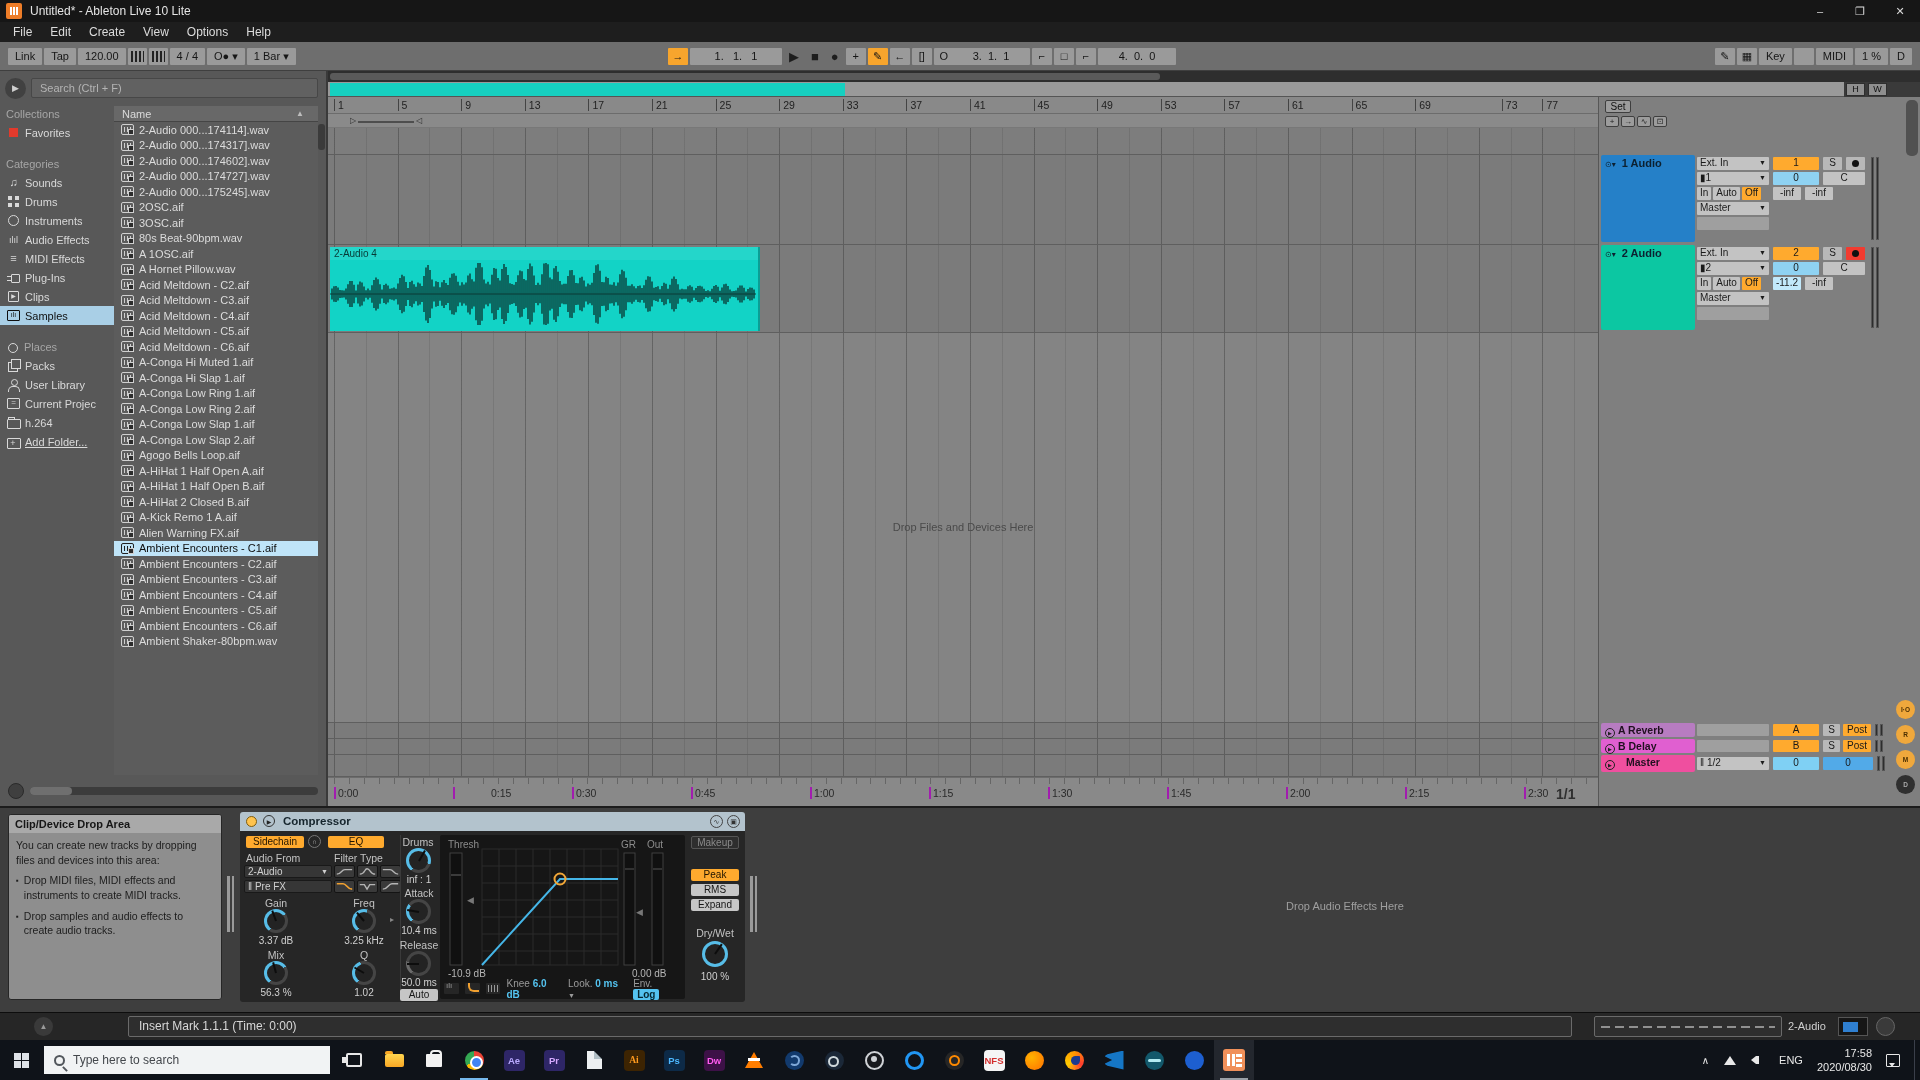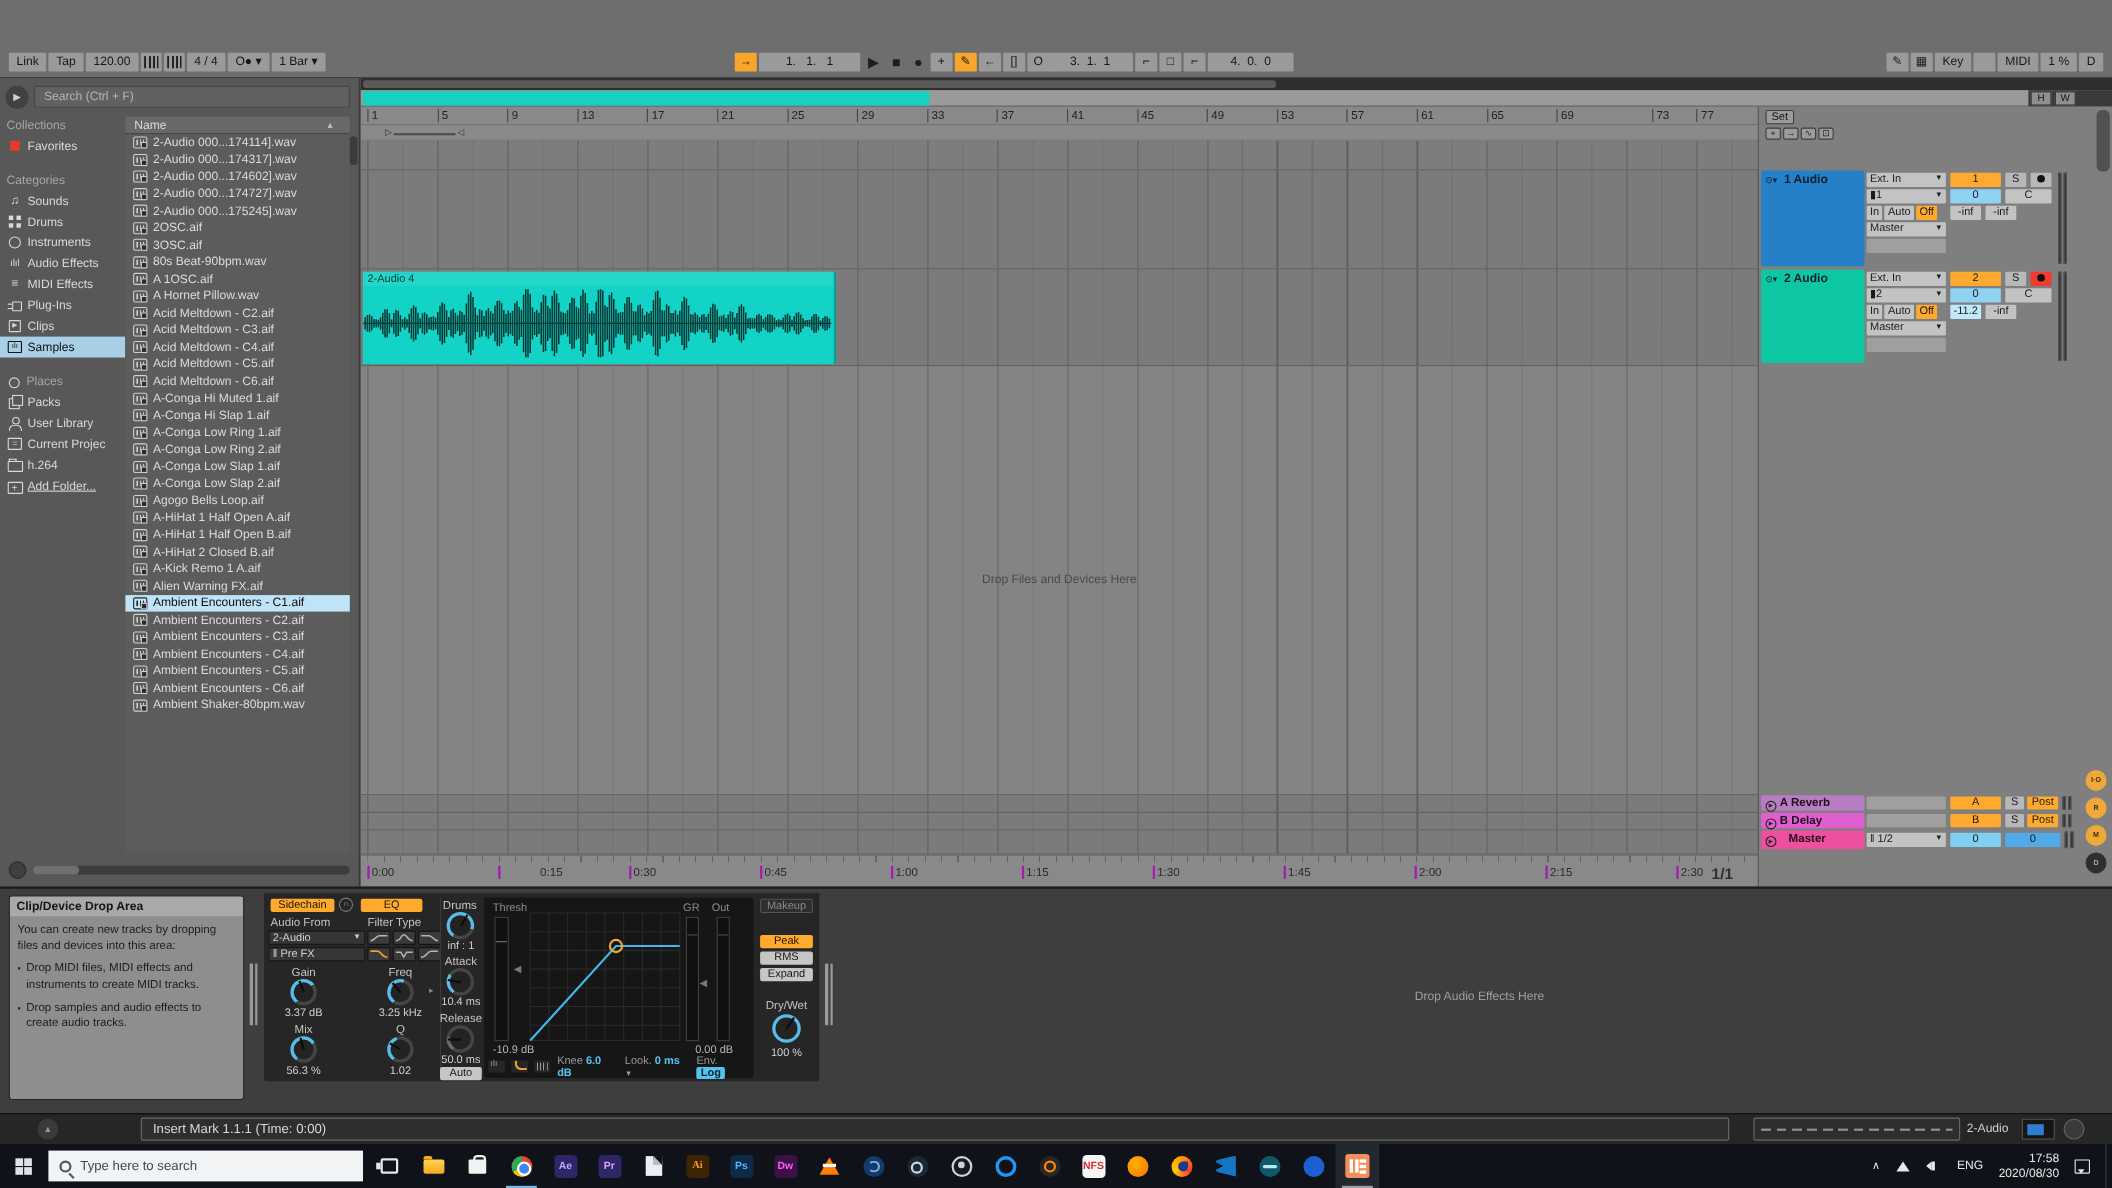--- a/index.html
+++ b/index.html
@@ -259,21 +259,40 @@
   #tray-clock{font-size:11px;text-align:right;line-height:14px;}
   #tray-action{width:14px;height:13px;border:1.5px solid #e8e8e8;border-radius:1px;position:relative;}
   #tray-action::after{content:"";position:absolute;left:2px;bottom:-4px;border:3px solid transparent;border-top:4px solid #e8e8e8;}
   #tb-desk{width:6px;height:40px;border-left:1px solid #3a3f4a;flex:0 0 6px;}
 </style>
 </head>
 <body>
 
 <div id="stage">
 
-
+  <div class="abs" id="titlebar">
+    <div class="abs" id="live-logo">
+        <i style="left:4px"></i>
+        <i style="left:7px"></i>
+        <i style="left:10px"></i>
+      </div>
+    <div class="abs" id="win-title">Untitled* - Ableton Live 10 Lite</div>
+    <div class="abs winbtn" style="right:80px">–</div>
+    <div class="abs winbtn" style="right:40px">❐</div>
+    <div class="abs winbtn" style="right:0">✕</div>
+  </div>
+
+  <div class="abs" id="menubar">
+      <span class="menu-item">File</span>
+      <span class="menu-item">Edit</span>
+      <span class="menu-item">Create</span>
+      <span class="menu-item">View</span>
+      <span class="menu-item">Options</span>
+      <span class="menu-item">Help</span>
+    </div>
 
   <div class="abs" id="transport">
     <div class="tgroup" style="left:8px">
       <span class="tbox">Link</span>
       <span class="tbox">Tap</span>
       <span class="tbox">120.00</span>
       <span class="metro"></span>
       <span class="metro"></span>
       <span class="tbox">4 / 4</span>
       <span class="tbox">O● ▾</span>
@@ -714,20 +733,27 @@
             <span>Drop samples and audio effects to create audio tracks.</span>
           </div>
       </div>
     </div>
     <div class="dmeter" style="left:227px;top:68px">
         <i></i>
         <i></i>
       </div>
 
     <div class="abs" id="comp">
+      <div id="comp-title">
+        <span id="comp-led"></span>
+        <span id="comp-play">▶</span>
+        <span id="comp-name">Compressor</span>
+        <span class="tb-ic" style="right:22px">∿</span>
+        <span class="tb-ic" style="right:5px">▣</span>
+      </div>
       <div id="comp-body">
         <span class="obtn" style="left:6px;top:5px;width:58px">Sidechain</span>
         <span class="tb-ic" style="left:68px;top:4px;border-color:#777;color:#aaa">∩</span>
         <span class="obtn" style="left:88px;top:5px;width:56px">EQ</span>
         <span class="dlab" style="left:6px;top:21px">Audio From</span>
         <span class="ddd" style="left:4px;top:34px;width:88px"><span>2-Audio</span><span class="dd">▼</span></span>
         <span class="ddd" style="left:4px;top:49px;width:88px">‖ <span>Pre FX</span></span>
         <span class="dlab" style="left:6px;top:66px;width:60px">Gain</span>
         <span class="knob" style="left:24px;top:78px;width:24px;height:24px;--fill:55%;--rot:160deg">
             <i></i>

